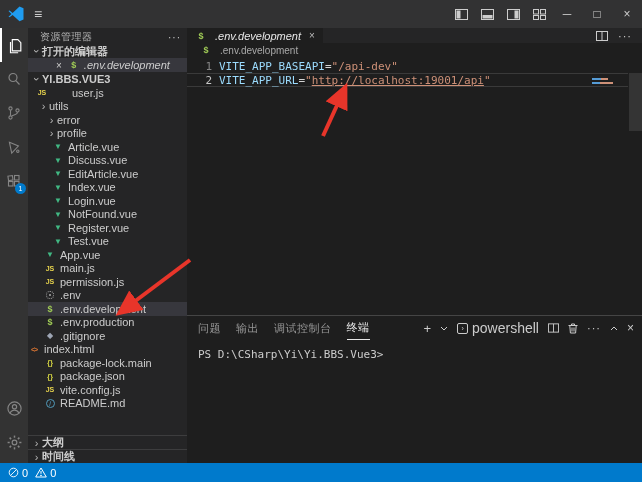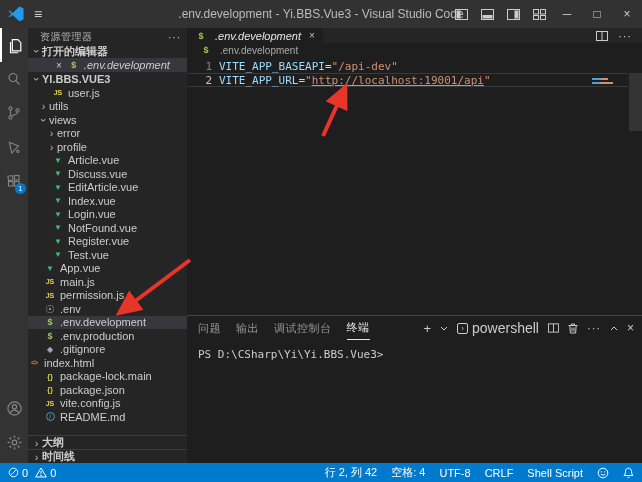--- a/index.html
+++ b/index.html
@@ -105,21 +105,20 @@
 </head>
 <body>
 
 <div id="app">
 
   <div class="titlebar">
     <svg class="tb-logo ic" viewBox="0 0 16 16">
       <polygon points="11.5,0.5 4.6,6.9 1.6,4.6 0.5,5.1 3.4,7.9 0.5,10.7 1.6,11.2 4.6,8.9 11.5,15.3 15.5,13.5 15.5,2.3" fill="#1f9cf0"></polygon>
     </svg>
     <span class="tb-menu">≡</span>
-    <div class="tb-title">.env.development - Yi.BBS.Vue3 - Visual Studio Code</div>
     <div class="tb-right">
       <span class="tb-ic">
         <svg class="ic" width="13" height="11" viewBox="0 0 13 11">
             <rect x="0.5" y="0.5" width="12" height="10" fill="none" stroke="#cccccc"></rect>
             <rect x="1.5" y="1.5" width="4" height="8" fill="#cccccc"></rect>
           </svg>
       </span>
       <span class="tb-ic">
         <svg class="ic" width="13" height="11" viewBox="0 0 13 11">
             <rect x="0.5" y="0.5" width="12" height="10" fill="none" stroke="#cccccc"></rect>
@@ -226,31 +225,27 @@
         <span class="ficon dollar">$</span>
         <span class="italic">.env.development</span>
       </div>
 
       <div class="sb-section">
         <span class="chev open">›</span>
         <span>YI.BBS.VUE3</span>
       </div>
 
       <div id="file-tree">
-          <div class="trow" style="padding-left: 24px;">
+          <div class="trow" style="padding-left: 8px; gap: 20px;">
             <span class="ficon js">JS</span>
             <span class="tlabel">user.js</span>
           </div>
           <div class="trow" style="padding-left: 10px;">
             <span class="chev">›</span>
             <span class="tlabel">utils</span>
-          </div>
-          <div class="trow" style="padding-left: 10px;">
-            <span class="chev open">›</span>
-            <span class="tlabel">views</span>
           </div>
           <div class="trow" style="padding-left: 18px;">
             <span class="chev">›</span>
             <span class="tlabel">error</span>
           </div>
           <div class="trow" style="padding-left: 18px;">
             <span class="chev">›</span>
             <span class="tlabel">profile</span>
           </div>
           <div class="trow" style="padding-left: 24px;">
@@ -448,37 +443,20 @@
           <line x1="2.7" y1="9.3" x2="9.3" y2="2.7"></line>
         </svg>
       <span>0</span>
       <svg class="ic" width="12" height="11" viewBox="0 0 12 11" fill="none" stroke="#ffffff" style="margin-left:4px;">
           <path d="M6 1L11.3 10H0.7z"></path>
           <line x1="6" y1="4" x2="6" y2="6.8"></line>
           <circle cx="6" cy="8.4" r="0.4" fill="#ffffff"></circle>
         </svg>
       <span>0</span>
     </div>
-    <div class="st-right" id="status-items">
-        <span class="st-item">行 2, 列 42</span>
-        <span class="st-item">空格: 4</span>
-        <span class="st-item">UTF-8</span>
-        <span class="st-item">CRLF</span>
-        <span class="st-item">Shell Script</span>
-        <svg width="12" height="12" viewBox="0 0 12 12">
-          <circle cx="6" cy="6" r="4.8" fill="none" stroke="#fff"></circle>
-          <circle cx="4.3" cy="4.8" r="0.6" fill="#fff"></circle>
-          <circle cx="7.7" cy="4.8" r="0.6" fill="#fff"></circle>
-          <path d="M3.8 7.2c.6 1 3.8 1 4.4 0" fill="none" stroke="#fff"></path>
-        </svg>
-        <svg width="11" height="12" viewBox="0 0 11 12">
-          <path d="M5.5 1.2c-1.9 0-3 1.4-3 3.2 0 2.6-1 3.6-1.5 4.1h9c-.5-.5-1.5-1.5-1.5-4.1 0-1.8-1.1-3.2-3-3.2z" fill="none" stroke="#fff"></path>
-          <path d="M4.3 10c.2.7 2.2.7 2.4 0" fill="none" stroke="#fff"></path>
-        </svg>
-      </div>
   </div>
 
   <svg class="overlay-arrows" viewBox="0 0 642 482">
     <defs>
       <marker id="ah" markerWidth="7" markerHeight="7" refX="4.5" refY="3" orient="auto">
         <path d="M0,0 L6.5,3 L0,6 Z" fill="#e8352a"></path>
       </marker>
     </defs>
     <line x1="190" y1="260" x2="122" y2="311" stroke="#e8352a" stroke-width="4" marker-end="url(#ah)"></line>
     <line x1="323" y1="136" x2="344" y2="90" stroke="#e8352a" stroke-width="4" marker-end="url(#ah)"></line>

